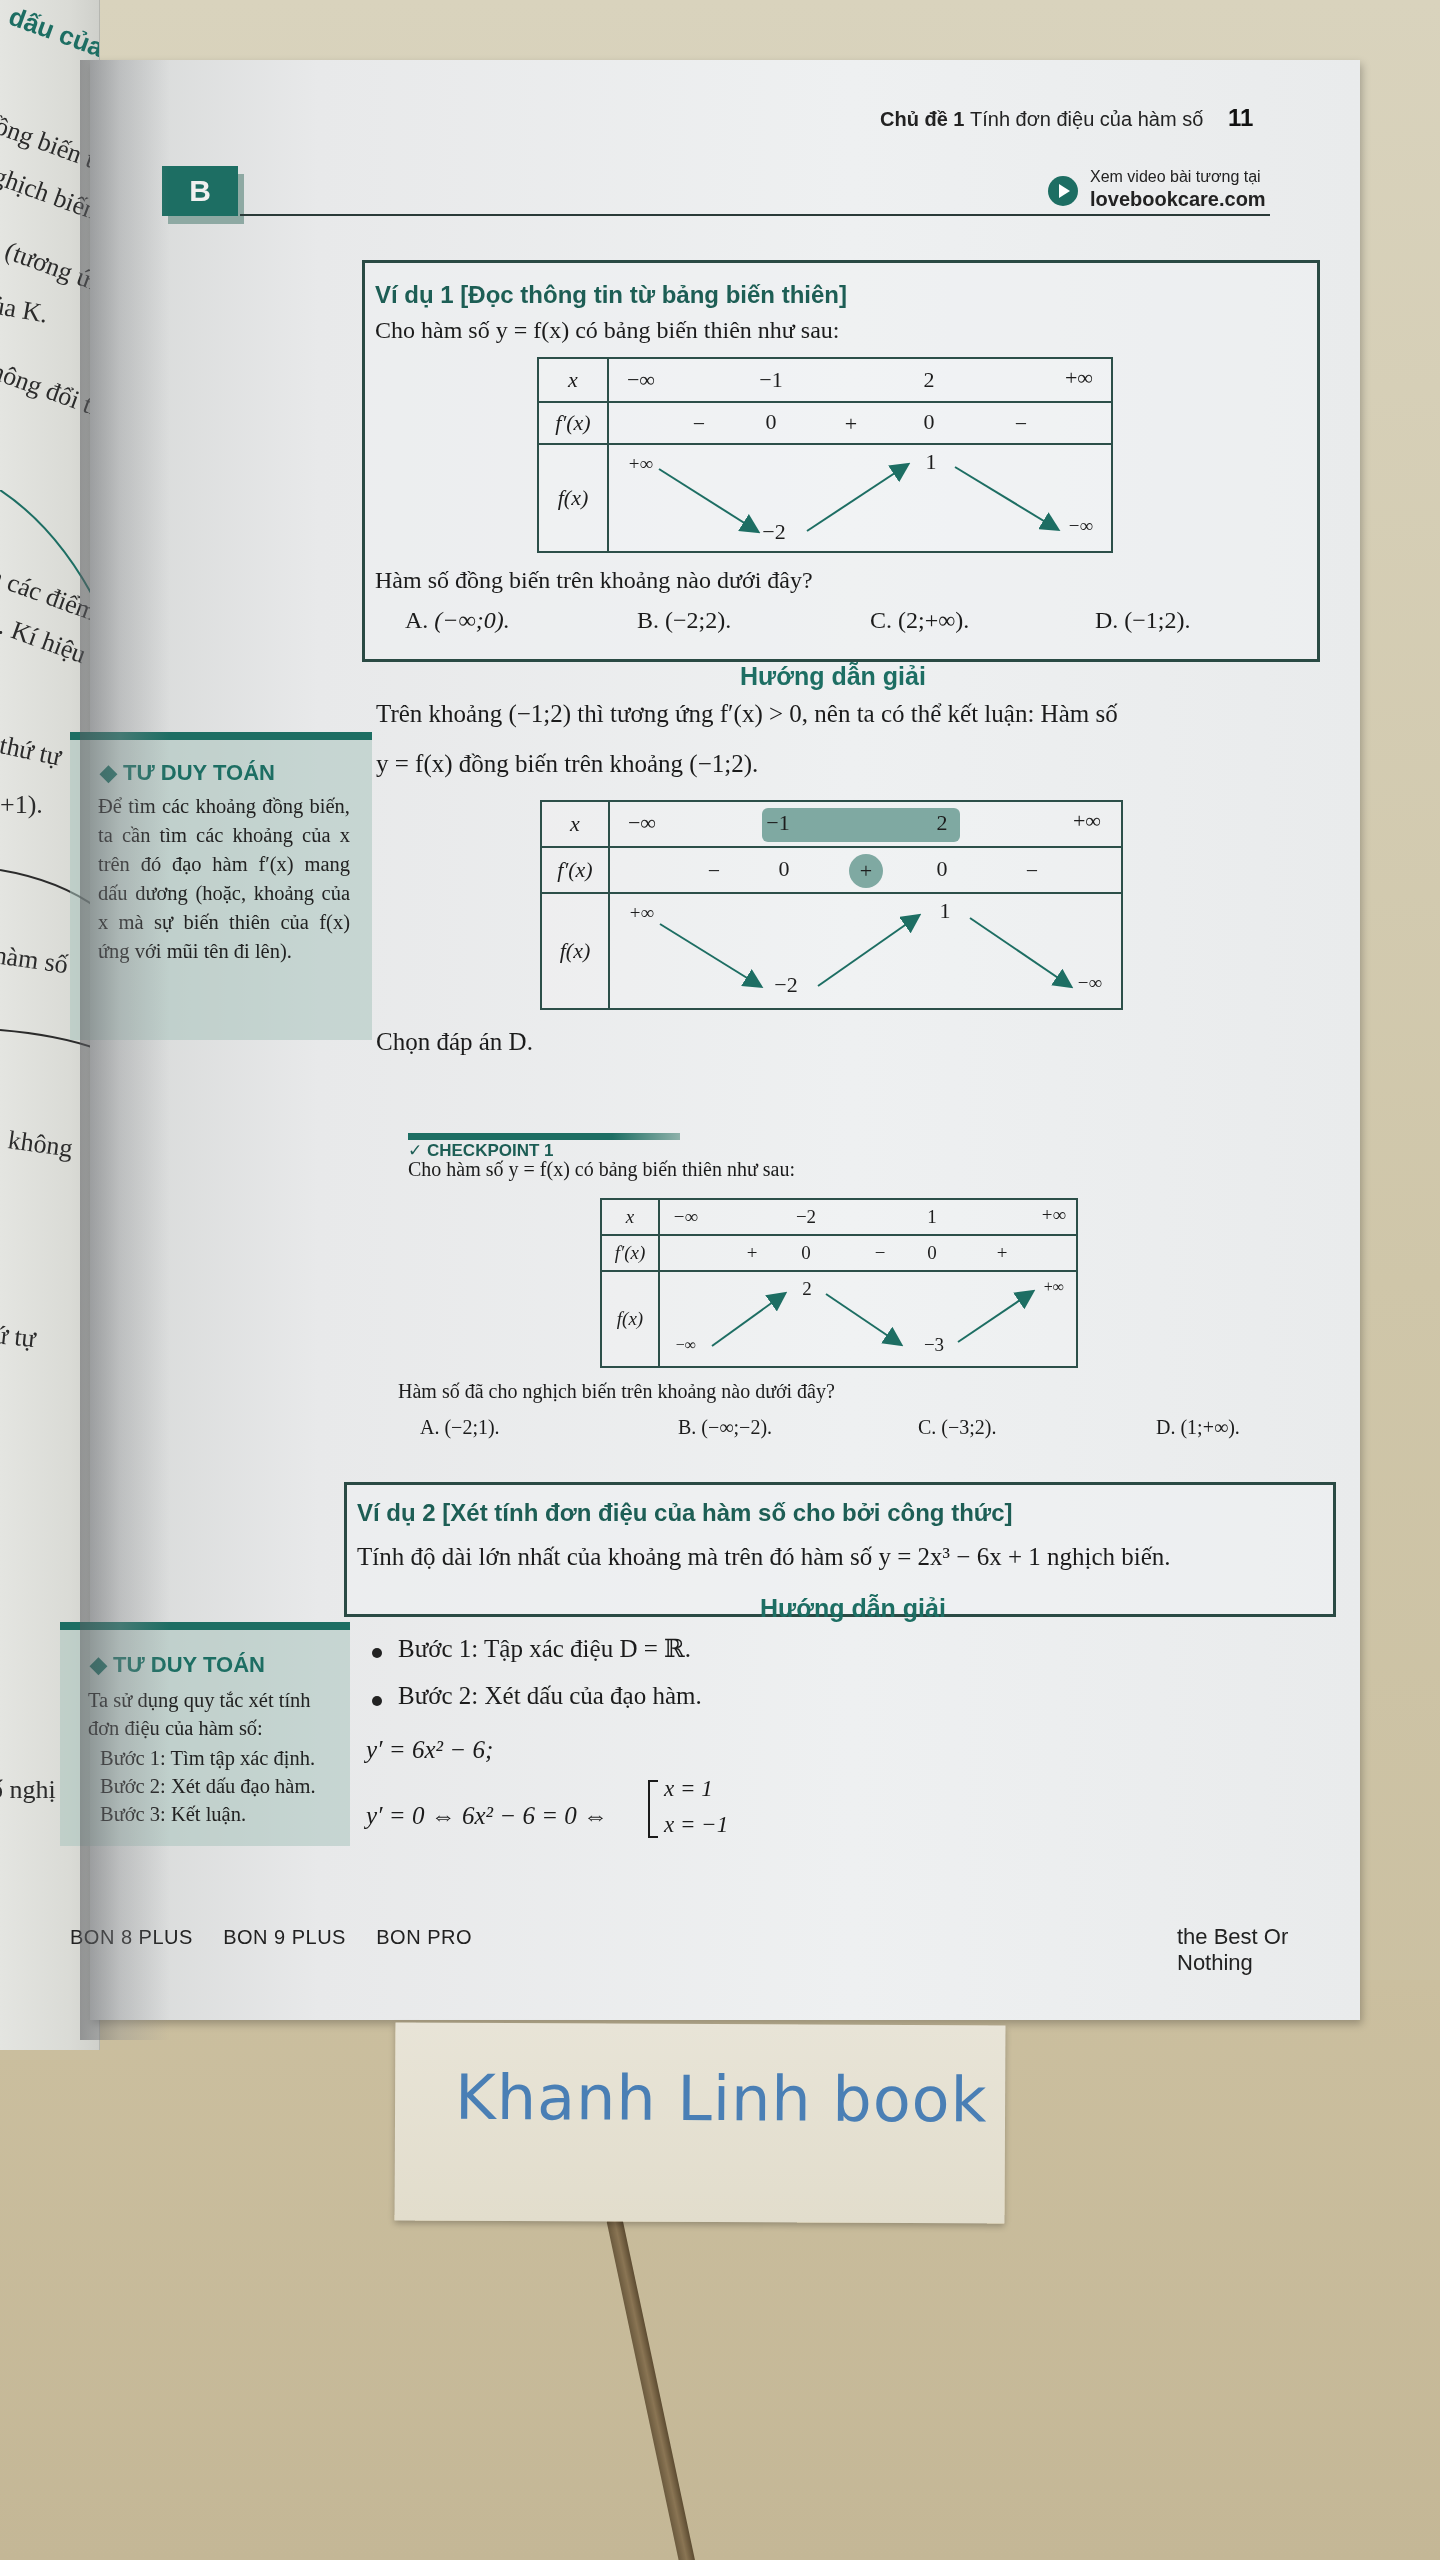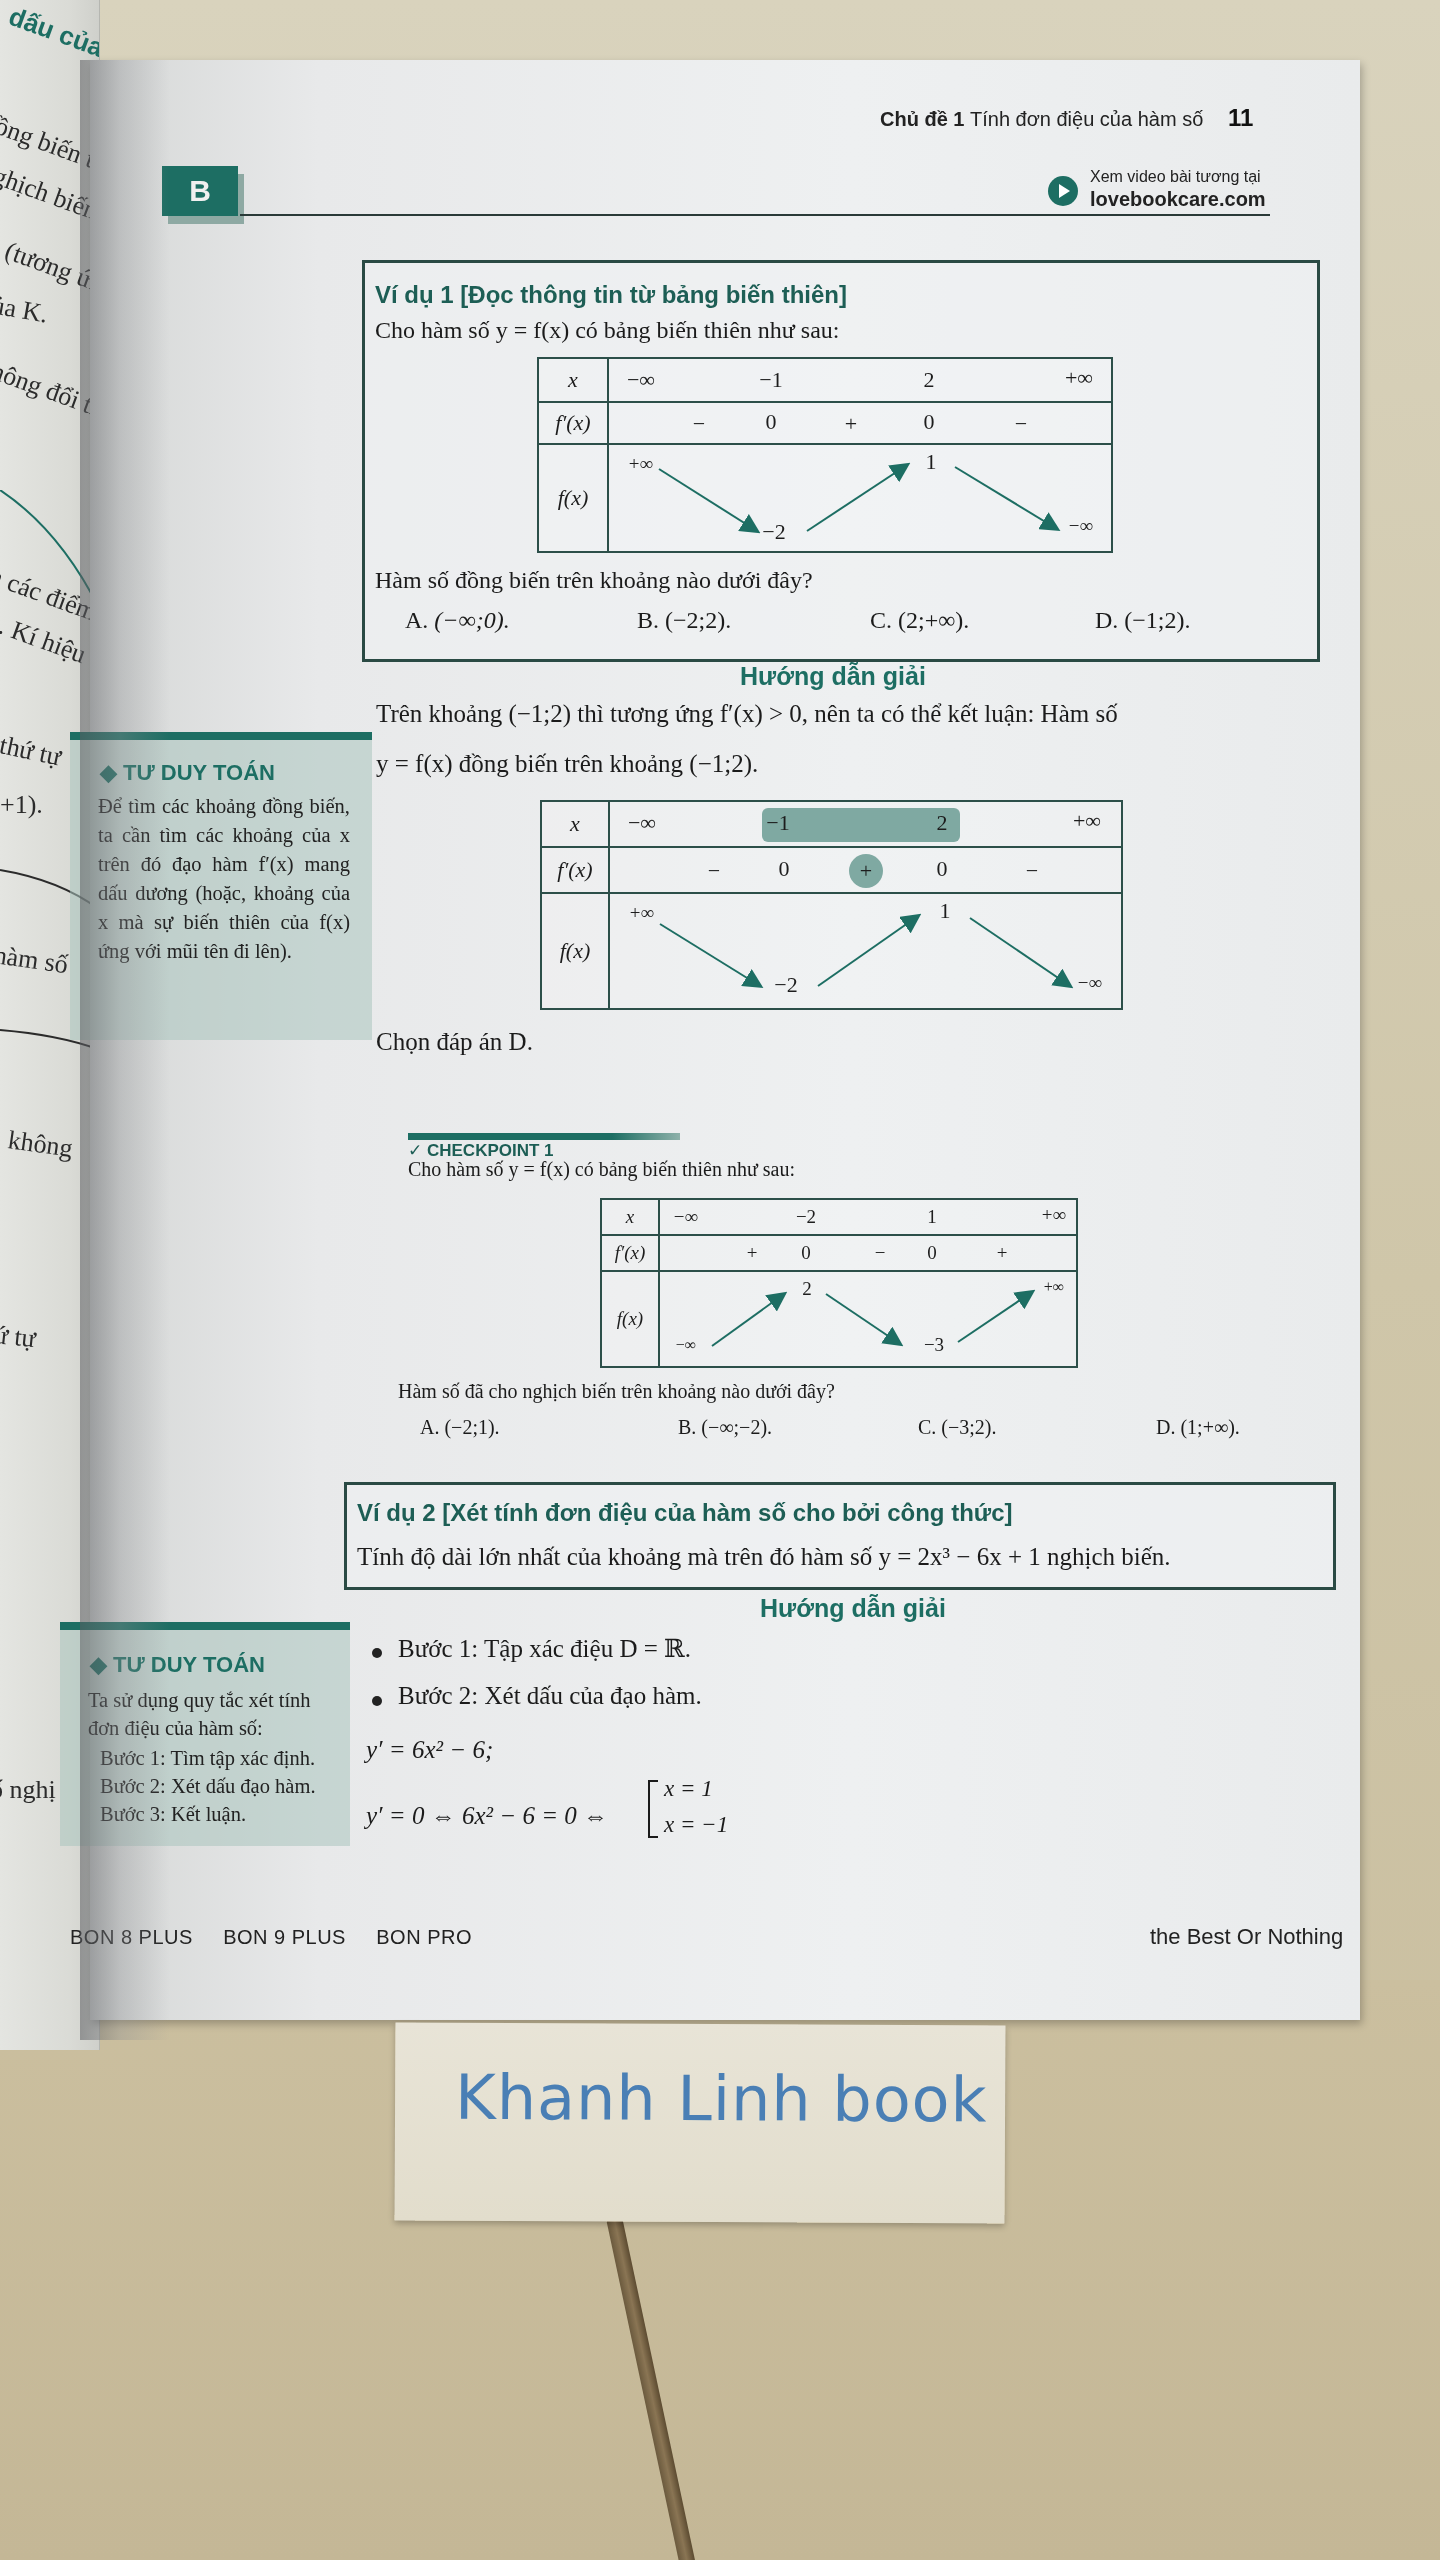--- a/index.html
+++ b/index.html
@@ -79,21 +79,21 @@
   
   .side { position: absolute; background: rgba(170,196,190,0.55); border-top: 8px solid #1d6e63; }
   .side-head { font-family: "Liberation Sans", sans-serif; font-weight: bold; color: #1d6e63; font-size: 22px; }
   .side-txt { font-size: 20.5px; line-height: 29px; color: #222; text-align: justify; }
 
   .cp-title { font-size: 17px; font-weight: bold; color: #1d5e55; margin-top: 36px; }
   .cp-bar { height: 7px; background: linear-gradient(90deg, #1d6e63 0%, #1d6e63 75%, #8eb1aa 100%); }
 
   .small-txt { font-size: 20px; color: #1b1b1b; }
   .footer-left { font-size: 20px; color: #222; letter-spacing: 0.5px; }
-  .footer-right { font-size: 22px; color: #222; }
+  .footer-right { font-size: 22px; color: #222; margin-left: 27px; }
 
   .bullet { position: absolute; width: 10px; height: 10px; border-radius: 50%; background: #222; }
 
   
   .note-card {
     position: absolute; left: 395px; top: 2024px; width: 610px; height: 198px;
     background: linear-gradient(180deg, #e8e4d7 0%, #e2ddcc 100%);
     box-shadow: 0 3px 6px rgba(0,0,0,0.25);
     transform: rotate(0.3deg);
   }
@@ -271,21 +271,21 @@
       </svg>
     </div>
   </div>
 
   <div class="abs small-txt" style="left:308px;top:1320px;">Hàm số đã cho nghịch biến trên khoảng nào dưới đây?</div>
   <div class="abs small-txt" style="left:330px;top:1356px;"><span>A.</span> <span>(−2;1).</span></div>
   <div class="abs small-txt" style="left:588px;top:1356px;"><span>B.</span> <span>(−∞;−2).</span></div>
   <div class="abs small-txt" style="left:828px;top:1356px;"><span>C.</span> <span>(−3;2).</span></div>
   <div class="abs small-txt" style="left:1066px;top:1356px;"><span>D.</span> <span>(1;+∞).</span></div>
 
-  <div class="abs ex-box" style="left:254px;top:1422px;width:992px;height:108px;">
+  <div class="abs ex-box" style="left:254px;top:1422px;width:992px;height:135px;">
     <div class="abs sans ex-title" style="left:10px;top:14px;">Ví dụ 2 [Xét tính đơn điệu của hàm số cho bởi công thức]</div>
     <div class="abs body-txt" style="left:10px;top:58px;font-size:25px;">Tính độ dài lớn nhất của khoảng mà trên đó hàm số y = 2x³ − 6x + 1 nghịch biến.</div>
   </div>
   <div class="abs sans guide-title" style="left:670px;top:1534px;">Hướng dẫn giải</div>
 
   <div class="side" style="left:-30px;top:1562px;width:290px;height:224px;">
     <div class="abs side-head" style="left:30px;top:22px;">◆ <span>TƯ DUY TOÁN</span></div>
     <div class="abs side-txt" style="left:28px;top:56px;width:250px;">Ta sử dụng quy tắc xét tính</div>
     <div class="abs side-txt" style="left:28px;top:84px;width:250px;">đơn điệu của hàm số:</div>
     <div class="abs side-txt" style="left:40px;top:114px;">Bước 1: Tìm tập xác định.</div>

